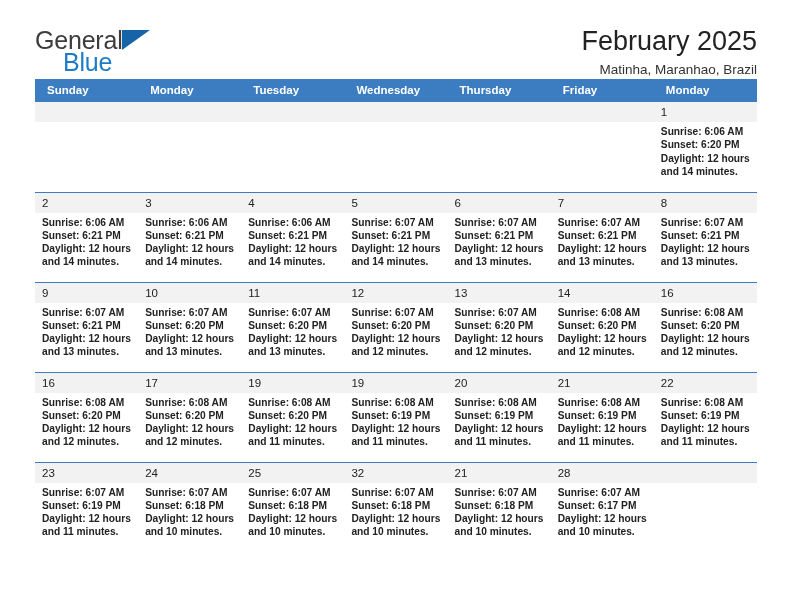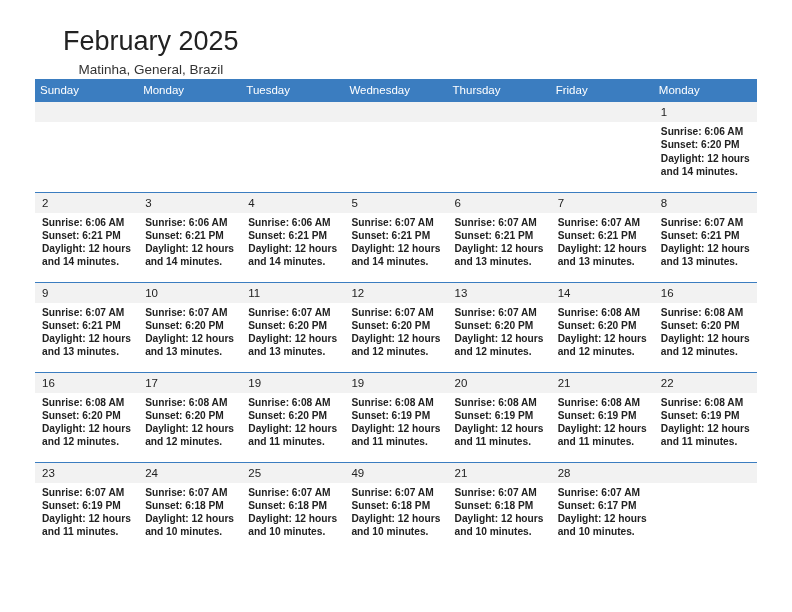--- a/index.html
+++ b/index.html
@@ -57,21 +57,21 @@
   .logo-tri {
     position: absolute;
     left: 87px;
     top: 4px;
     width: 0;
     height: 0;
     border-left: 28px solid #1763a8;
     border-bottom: 20px solid transparent;
   }
   .title-block {
-    text-align: center;
+    text-align: right;
     padding-top: 0px;
     margin-left: 28px;
   }
   .cal-title {
     font-size: 27px;
     color: #222222;
     line-height: 1.12;
     letter-spacing: 0px;
     white-space: nowrap;
   }
@@ -85,24 +85,24 @@
   
   .calendar {
     width: 722px;
     border-collapse: collapse;
     table-layout: fixed;
     margin-top: 7px;
   }
   .calendar thead th {
     background: #3b7dc0;
     color: #ffffff;
-    font-weight: normal;
+    font-weight: bold;
     font-size: 11.5px;
     text-align: left;
-    padding: 5px 0 6px 5px;
+    padding: 5px 0 6px 12px;
     height: 11px;
     border: none;
   }
   .calendar tbody td {
     vertical-align: top;
     padding: 0;
     border: none;
     border-top: 1px solid #3b7dc0;
     height: 90px;
     box-sizing: border-box;
@@ -130,24 +130,29 @@
   .cell-body div { white-space: nowrap; }
   .empty .daynum { color: transparent; }
 </style>
 </head>
 <body>
 
 <div class="page">
 
   <div class="masthead">
 
+    <div class="logo">
+      <span class="logo-general">General</span>
+      <span class="logo-tri"></span>
+      <span class="logo-blue">Blue</span>
+    </div>
 
     <div class="title-block">
       <div class="cal-title">February 2025</div>
-      <div class="cal-subtitle">Matinha, General, Brazil</div>
+      <div class="cal-subtitle">Matinha, Maranhao, Brazil</div>
     </div>
 
   </div>
 
   <table class="calendar">
     <thead>
       <tr id="weekday-row">
           <th>Sunday</th>
           <th>Monday</th>
           <th>Tuesday</th>
@@ -404,21 +409,21 @@
           <td>
             <span class="daynum">25</span>
             <div class="cell-body">
               <div>Sunrise: 6:07 AM</div>
               <div>Sunset: 6:18 PM</div>
               <div>Daylight: 12 hours</div>
               <div>and 10 minutes.</div>
             </div>
           </td>
           <td>
-            <span class="daynum">49</span>
+            <span class="daynum">32</span>
             <div class="cell-body">
               <div>Sunrise: 6:07 AM</div>
               <div>Sunset: 6:18 PM</div>
               <div>Daylight: 12 hours</div>
               <div>and 10 minutes.</div>
             </div>
           </td>
           <td>
             <span class="daynum">21</span>
             <div class="cell-body">

